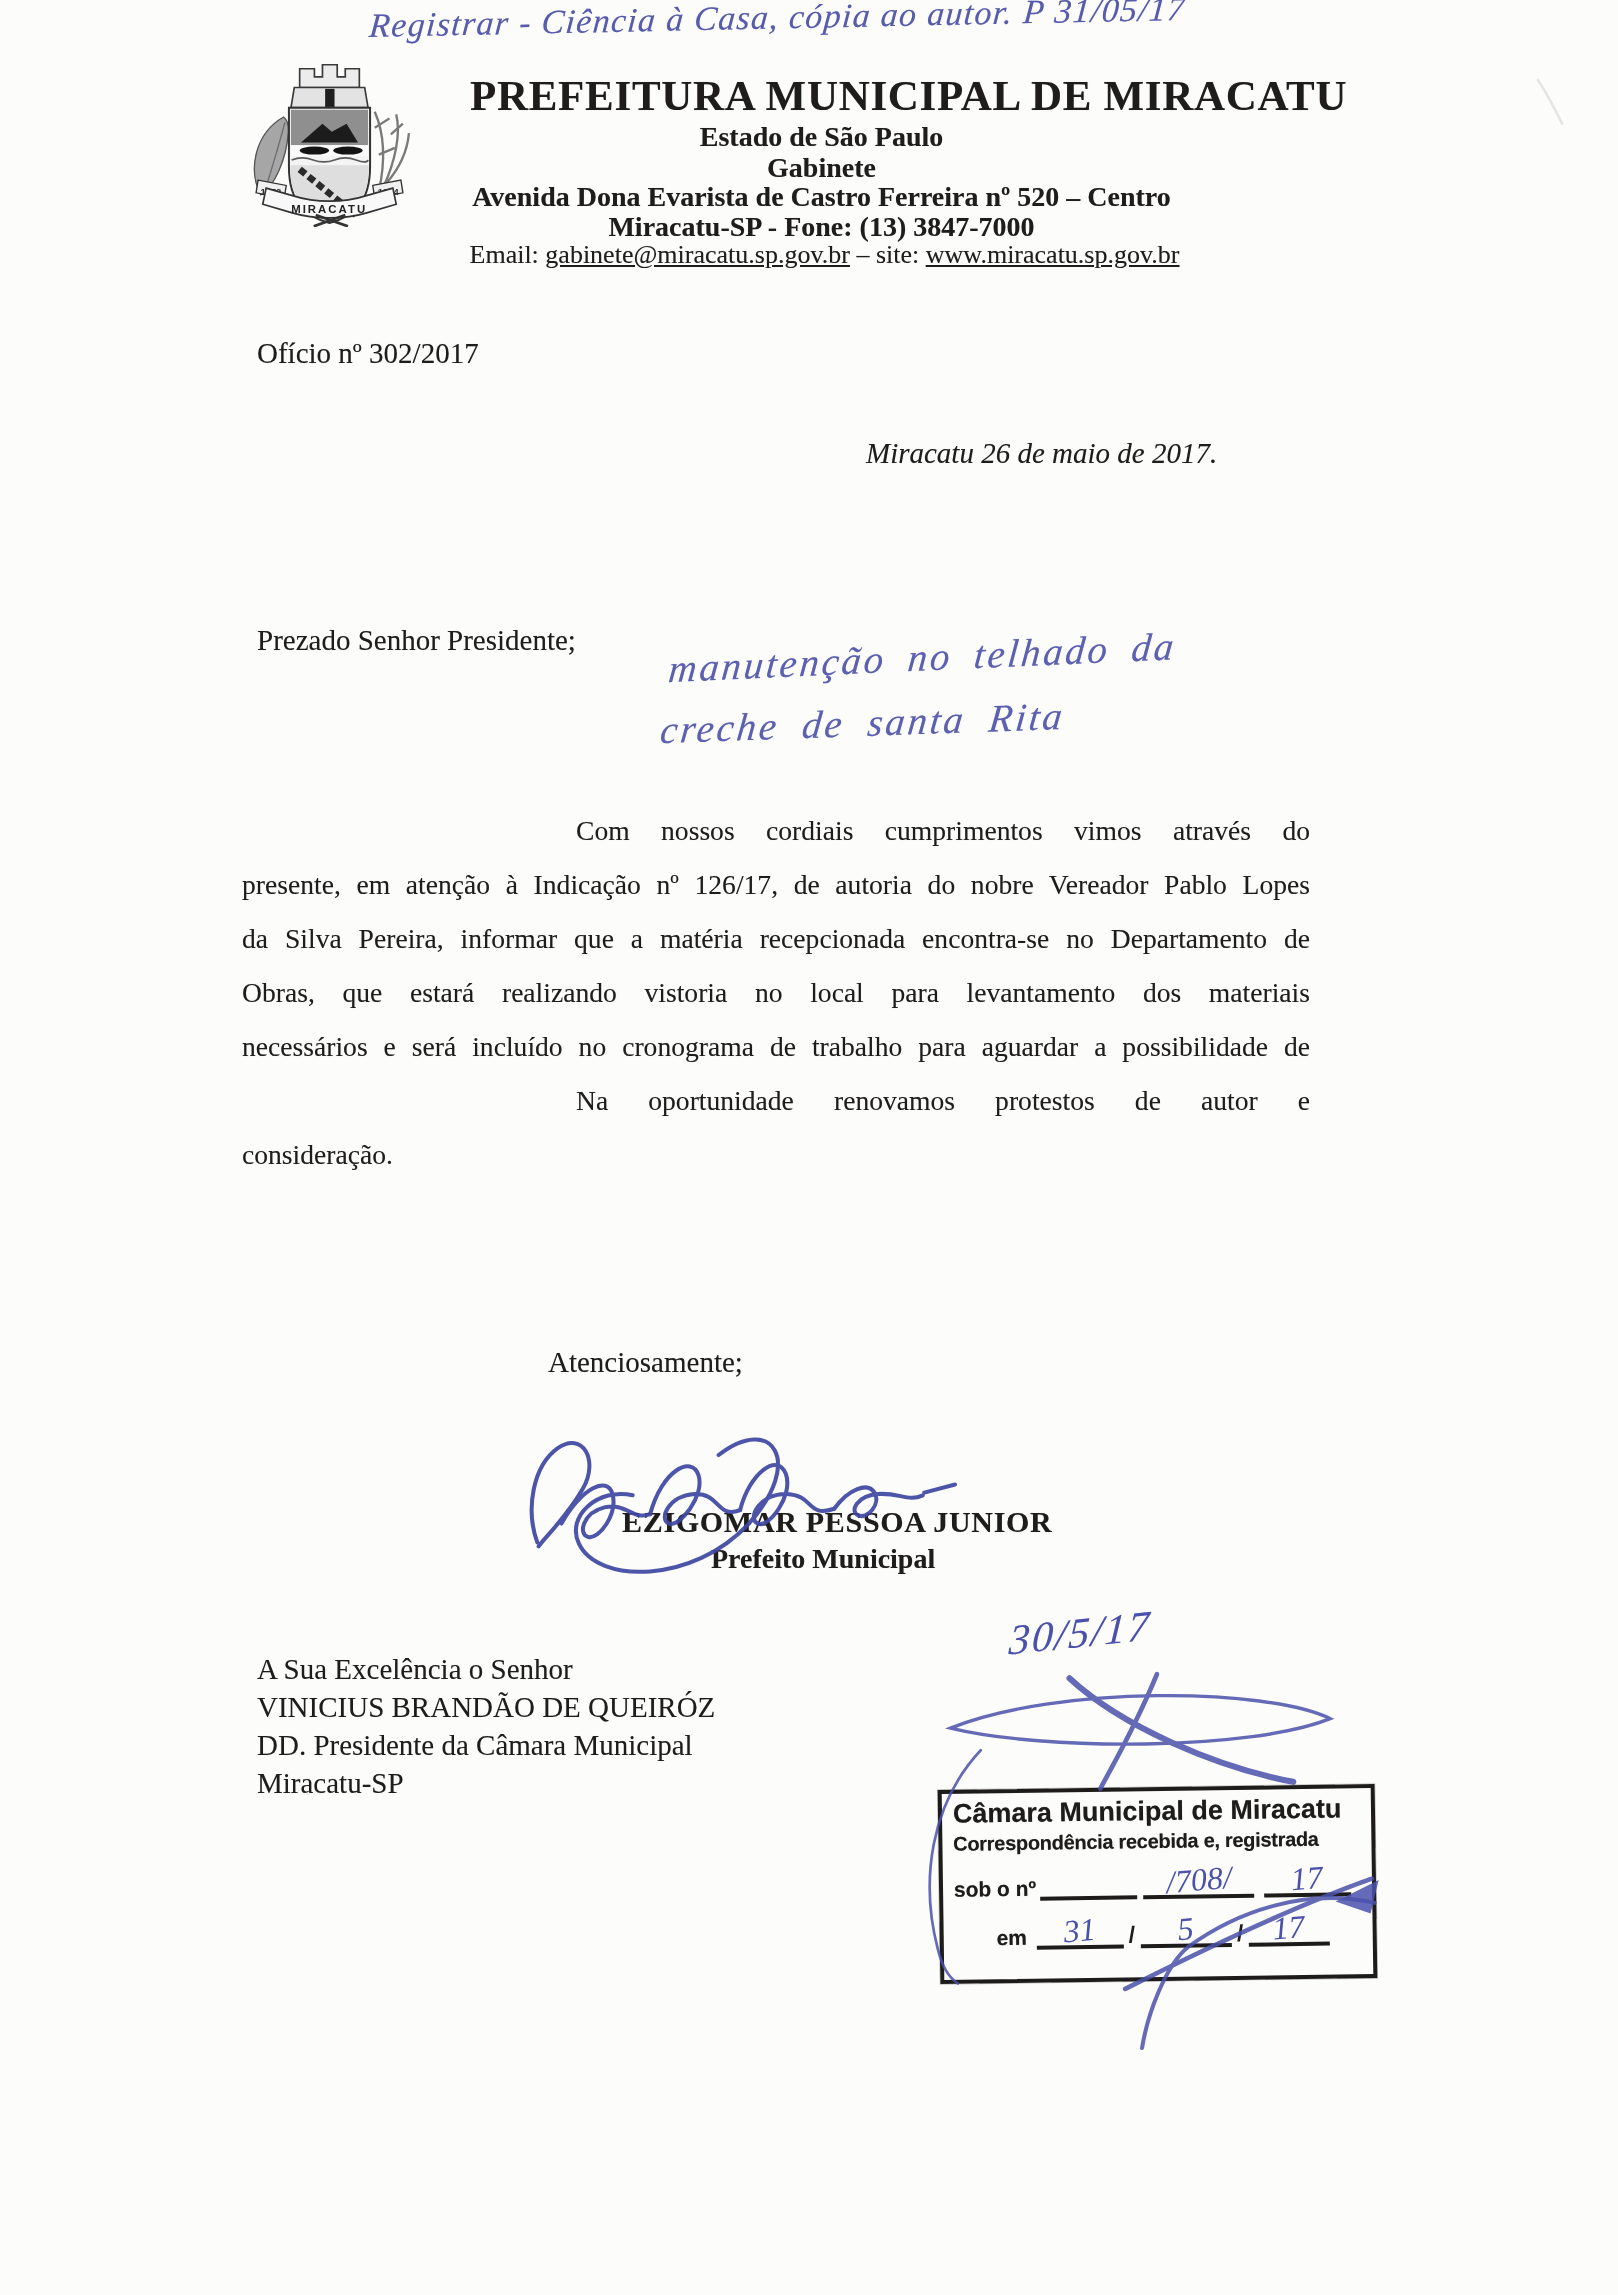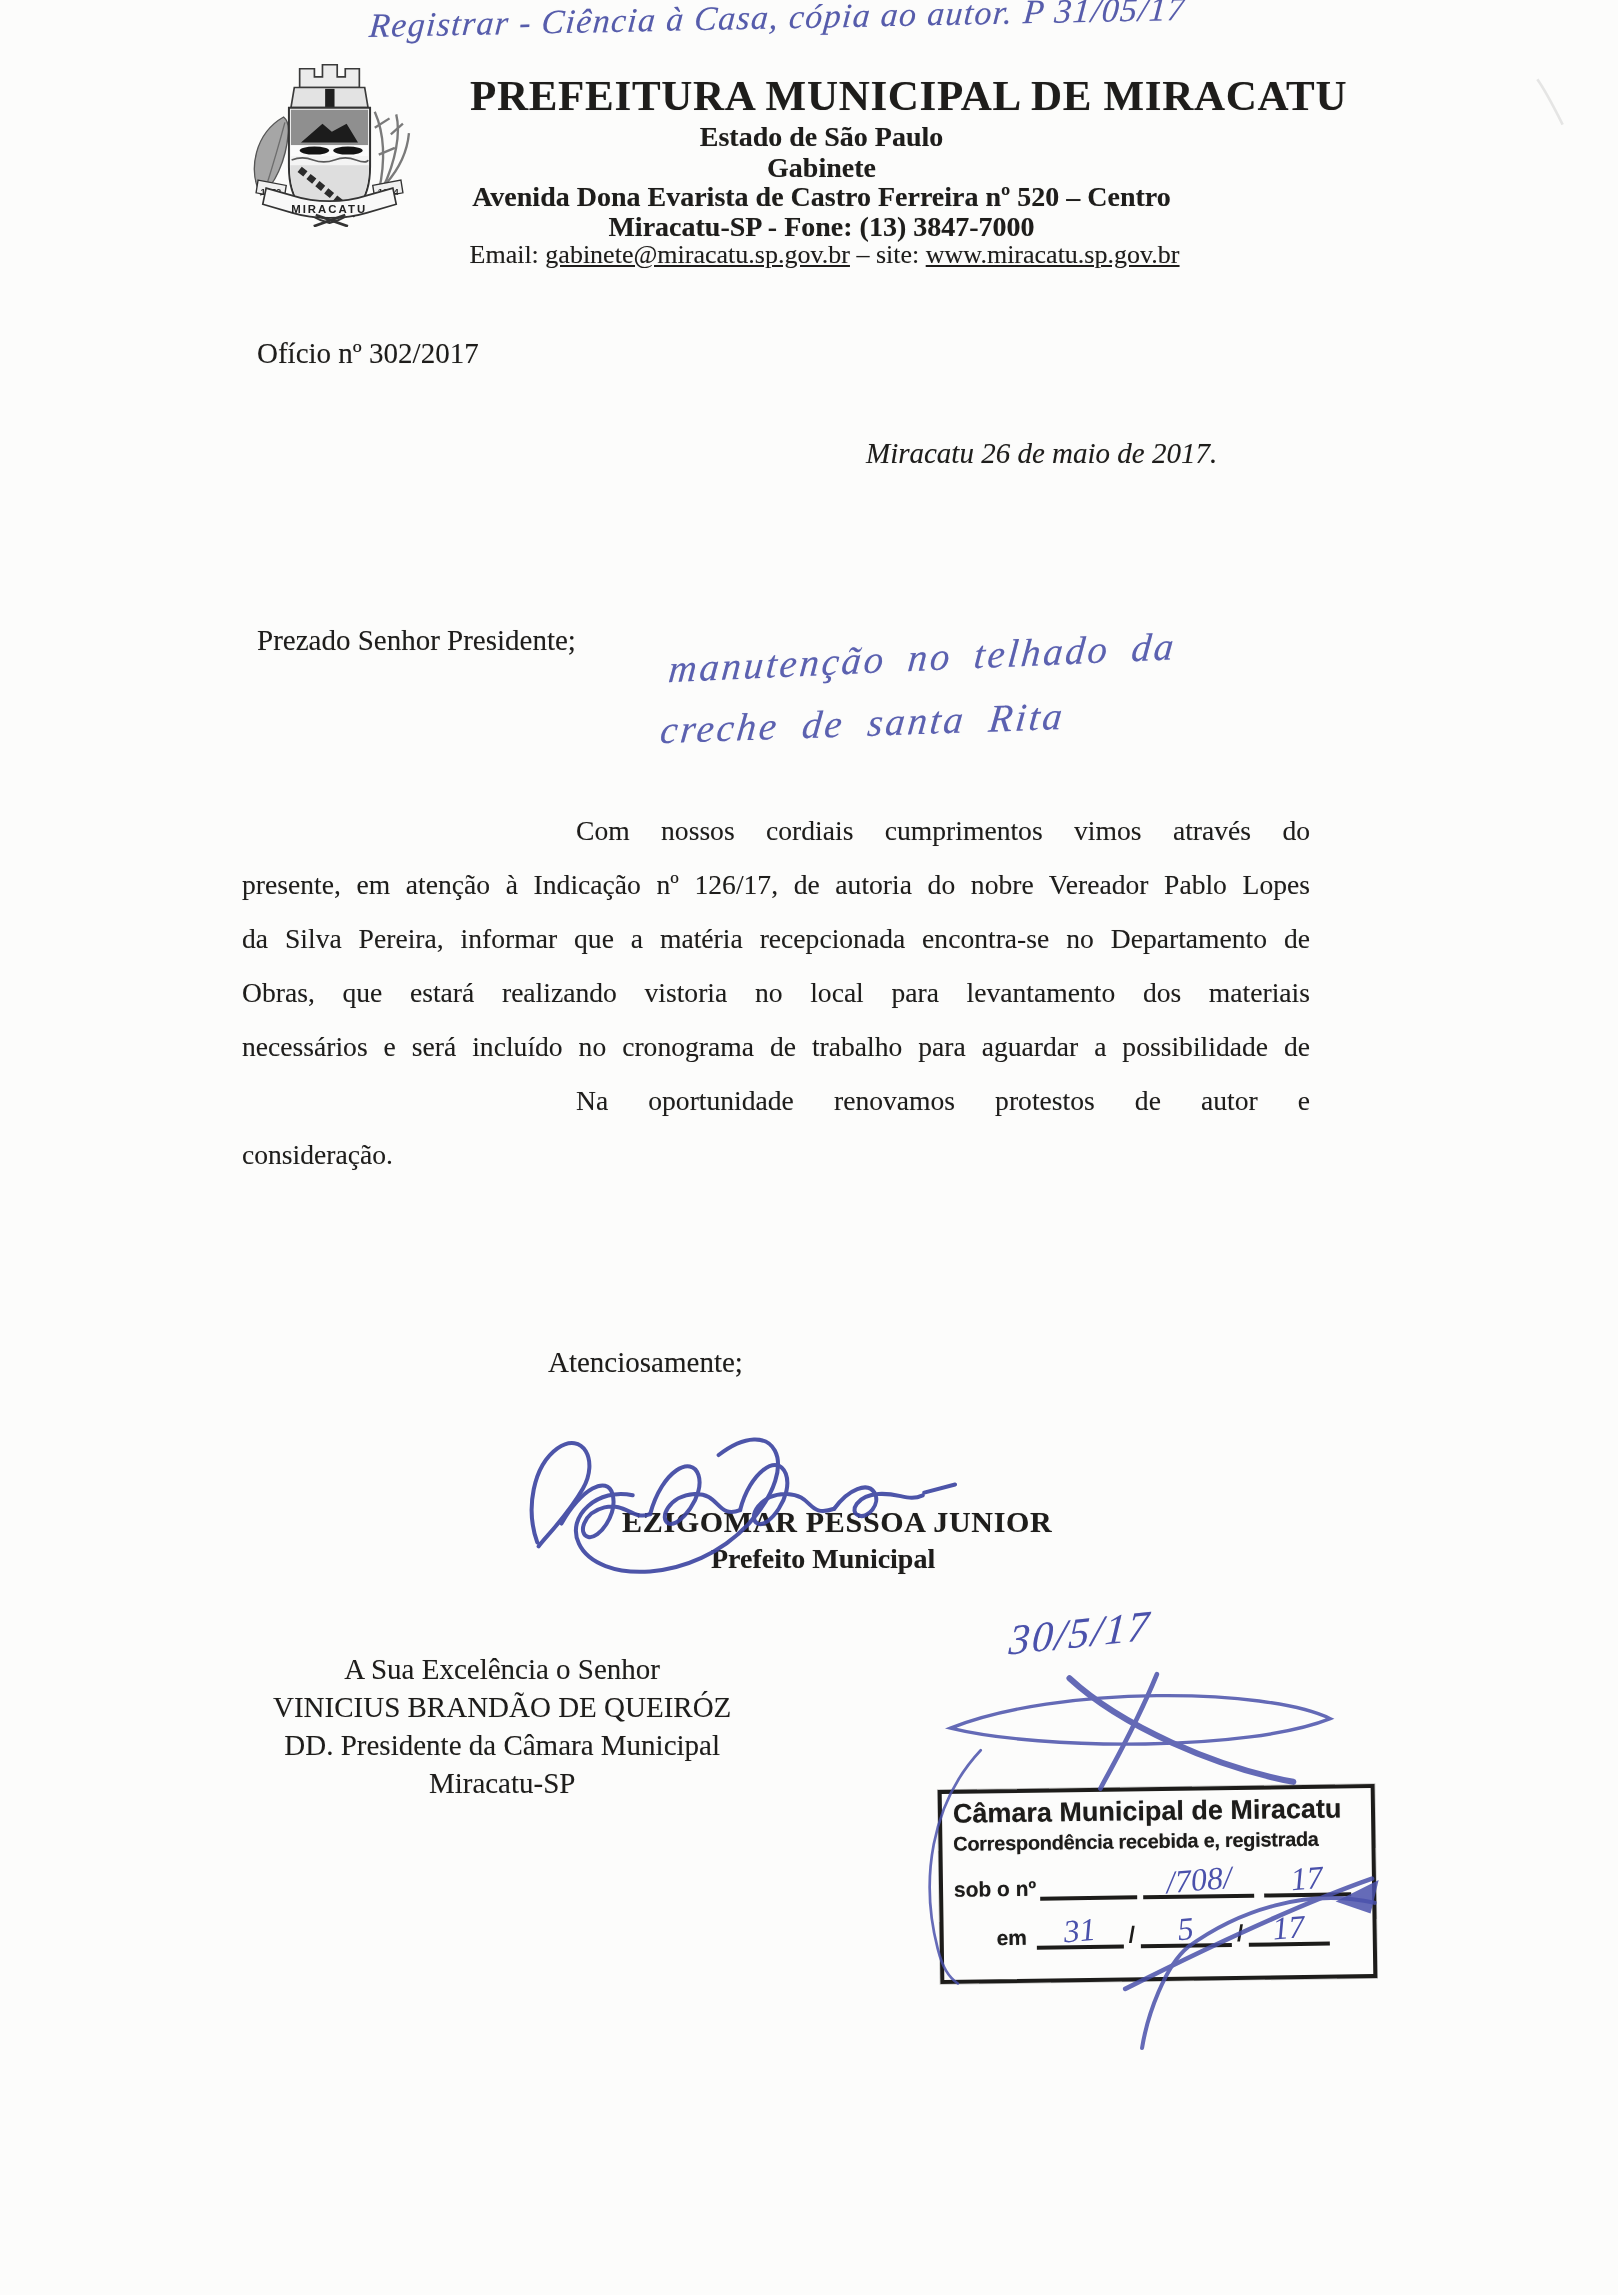--- a/index.html
+++ b/index.html
@@ -43,21 +43,21 @@
     text-shadow:0 0 0.7px rgba(30,30,30,.3);}
   .bline.just{text-align:justify; text-align-last:justify;}
   .bline.ind{padding-left:334px;}
 
   .closing{left:548px; top:1346px; font-size:29px;}
 
   .sig-svg{left:517px; top:1408px; width:457px; height:178px; z-index:5;}
   .signer-name{left:622px; top:1505px; font-size:30px; font-weight:bold; letter-spacing:0.7px;}
   .signer-title{left:711px; top:1543px; font-size:28px; font-weight:bold;}
 
-  .addressee{left:273px; top:1650px; position:absolute;text-align:center;}
+  .addressee{left:257px; top:1650px; position:absolute;}
   .addr-line{font-size:29px; line-height:38px; white-space:nowrap;
     text-shadow:0 0 0.7px rgba(30,30,30,.3);}
 
   .hand-date{left:1011px; top:1616px; font-size:42px; letter-spacing:2px;
     transform:rotate(-6deg) skewX(-10deg); transform-origin:left top; color:#4a51ab;}
 
   
   .stamp{
     left:939px; top:1787px; width:437px; height:194px; box-sizing:border-box;
     border:4px solid #1d1c1a; transform:rotate(-0.8deg); padding:5.4px 10.8px 0 10.8px;

